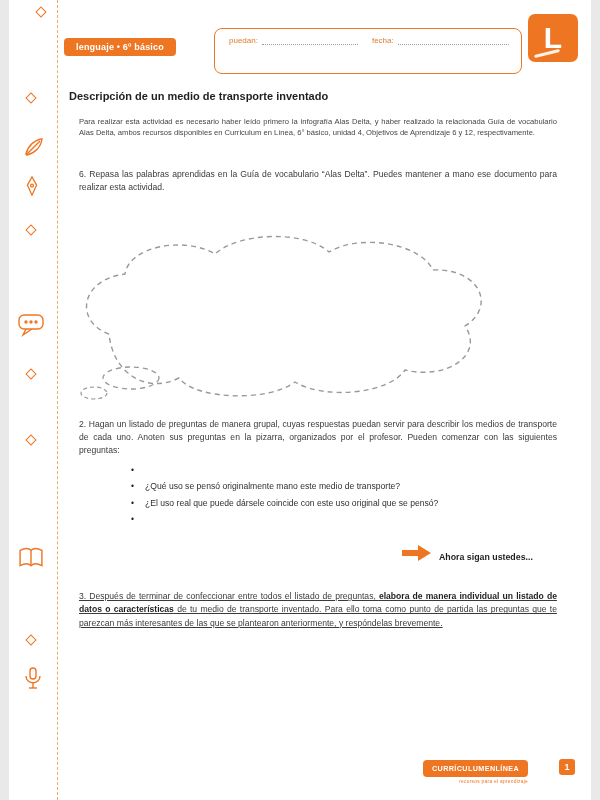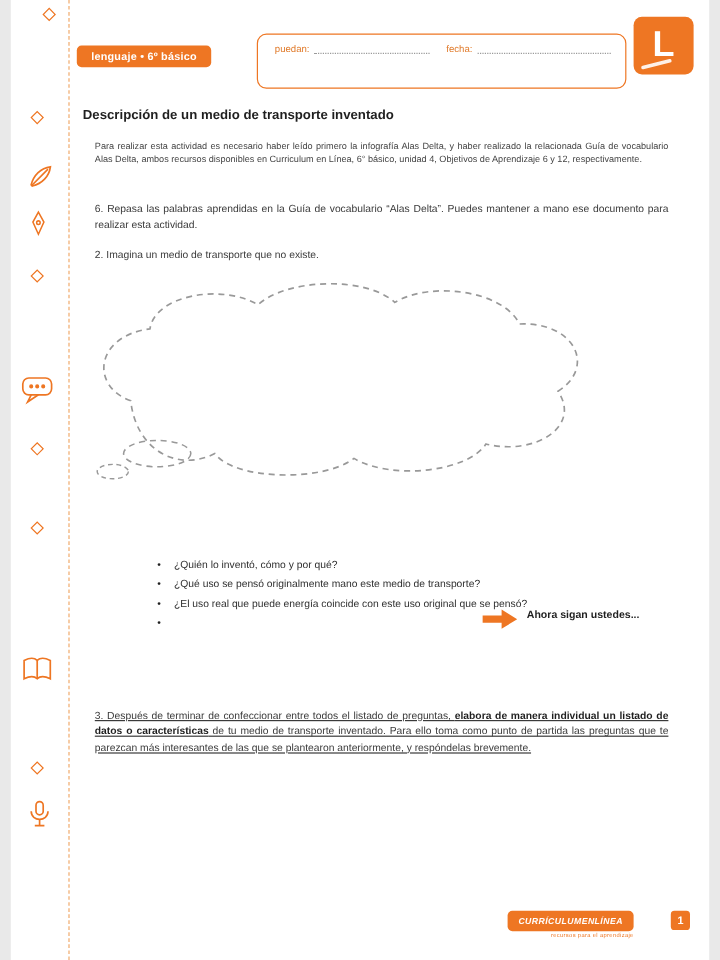--- a/index.html
+++ b/index.html
@@ -37,25 +37,25 @@
   }
   .para{position:absolute;left:70px;width:478px;margin:0;line-height:1.5;text-align:justify;}
   .intro{top:116px;font-size:7.6px;line-height:1.5;color:#454545;}
   .step1{top:168px;font-size:8.6px;}
   .step2{top:206px;font-size:8.6px;}
   .cloud-wrap{position:absolute;left:58px;top:222px;}
   .step3{top:418px;font-size:8.6px;}
   .qlist{position:absolute;left:122px;top:462px;margin:0;padding:0;list-style:none;}
   .qlist li{display:flex;font-size:8.6px;line-height:1.9;color:#2f2f2f;}
   .qlist .b{width:14px;color:#1f1f1f;}
-  .arrow-row{position:absolute;left:393px;top:507px;display:flex;align-items:flex-start;gap:7px;}
+  .arrow-row{position:absolute;left:393px;top:544px;display:flex;align-items:flex-end;gap:7px;}
   .arrow-text{font-size:8.8px;font-weight:600;color:#1f1f1f;}
   .step4{top:590px;font-size:8.6px;line-height:1.55;text-decoration:underline;}
   .footer-logo{position:absolute;left:414px;top:757px;text-align:right;}
-  .logo-band{background:#ee7623;color:#fff;font-size:7.2px;font-weight:bold;letter-spacing:.4px;padding:4px 9px;border-radius:4px;display:inline-block;font-style:italic;}
+  .logo-band{background:#ee7623;color:#fff;font-size:7.2px;font-weight:bold;letter-spacing:.4px;padding:4px 9px;border-radius:4px;display:inline-block;}
   .logo-tag{font-size:4.8px;color:#ee7623;margin-top:2px;letter-spacing:.3px;}
   .page-num{
     position:absolute;left:550px;top:759px;width:16px;height:16px;background:#ee7623;
     color:#fff;font-size:9px;font-weight:bold;display:flex;align-items:center;justify-content:center;border-radius:3px;
   }
   b{color:#1f1f1f;}
 </style>
 </head>
 <body>
 
@@ -115,45 +115,44 @@
     </div>
   </div>
 
   <div class="logo-l">L</div>
 
   <h1 class="page-title">Descripción de un medio de transporte inventado</h1>
 
   <p class="para intro">Para realizar esta actividad es necesario haber leído primero la infografía Alas Delta, y haber realizado la relacionada Guía de vocabulario Alas Delta, ambos recursos disponibles en Curriculum en Línea, 6° básico, unidad 4, Objetivos de Aprendizaje 6 y 12, respectivamente.</p>
 
   <p class="para step1">6. Repasa las palabras aprendidas en la Guía de vocabulario “Alas Delta”. Puedes mantener a mano ese documento para realizar esta actividad.</p>
-  <p class="para step2">2. Imagina un medio de transporte que no existe.</p>
 
   <div class="cloud-wrap">
     <svg width="444" height="195" viewBox="0 0 444 195" fill="none">
       <path d="M 42 112 C 8 100, 12 58, 58 52 C 62 24, 118 14, 148 32 C 172 10, 238 8, 262 30
                C 292 12, 352 20, 366 48 C 412 46, 430 84, 398 104 C 418 134, 378 158, 338 148
                C 322 172, 258 178, 228 160 C 202 180, 128 178, 112 156 C 80 172, 46 152, 42 112 Z" stroke="#999999" stroke-width="1.4" stroke-dasharray="5 4"></path>
       <ellipse cx="64" cy="156" rx="28" ry="11" stroke="#999999" stroke-width="1.3" stroke-dasharray="5 4"></ellipse>
       <ellipse cx="27" cy="171" rx="13" ry="6" stroke="#999999" stroke-width="1.2" stroke-dasharray="4 3"></ellipse>
     </svg>
   </div>
 
+  <p class="para step3">2. Hagan un listado de preguntas de manera grupal, cuyas respuestas puedan servir para describir los medios de transporte de cada uno. Anoten sus preguntas en la pizarra, organizados por el profesor. Pueden comenzar con las siguientes preguntas:</p>
 
   <ul class="qlist">
     <li>
         <span class="b">•</span>
-        <span>¿Quién lo inventó, cómo y por qué?</span>
       </li>
     <li>
         <span class="b">•</span>
         <span>¿Qué uso se pensó originalmente mano este medio de transporte?</span>
       </li>
     <li>
         <span class="b">•</span>
-        <span>¿El uso real que puede energía coincide con este uso original que se pensó?</span>
+        <span>¿El uso real que puede dársele coincide con este uso original que se pensó?</span>
       </li>
     <li>
         <span class="b">•</span>
       </li>
   </ul>
 
   <div class="arrow-row">
     <svg width="30" height="18" viewBox="0 0 30 18">
       <polygon points="0,6 16,6 16,1 29,9 16,17 16,12 0,12" fill="#ee7623"></polygon>
     </svg>

